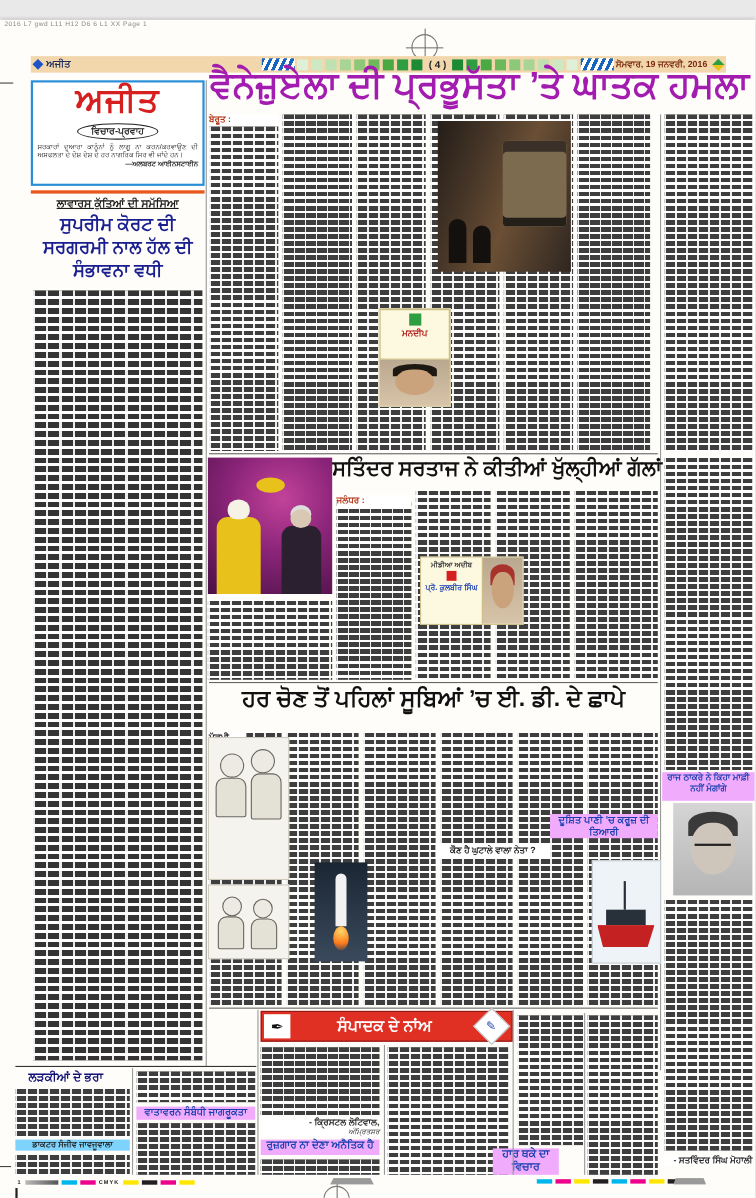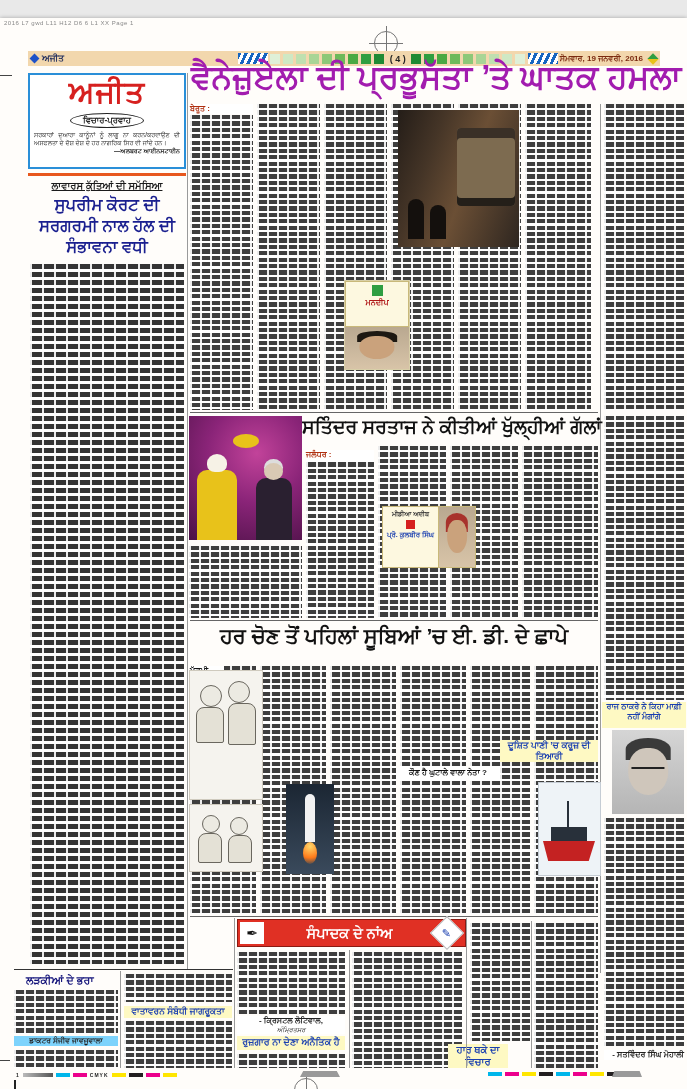--- a/index.html
+++ b/index.html
@@ -44,21 +44,21 @@
   .edhead{position:absolute;left:28px;top:176px;width:158px;text-align:center;
           font-size:16.5px;line-height:1.28;font-weight:bold;color:#1a1f8f;}
   
   .h1{position:absolute;left:190px;top:40px;width:492px;text-align:center;
       font-size:33px;font-weight:bold;color:#a21caf;white-space:nowrap;}
   .h2{position:absolute;left:302px;top:398px;width:296px;text-align:center;
       font-size:19px;font-weight:bold;color:#111;white-space:nowrap;}
   .h3{position:absolute;left:190px;top:606px;width:408px;text-align:center;
       font-size:21px;font-weight:bold;color:#111;white-space:nowrap;}
   .dateline{position:absolute;font-size:8px;font-weight:bold;color:#b03010;background:#fff;}
-  .bluehead{position:absolute;font-size:9px;font-weight:bold;color:#1a3fb0;background:#fef9c3;
+  .bluehead{position:absolute;font-size:9px;font-weight:bold;color:#1a3fb0;background:#f0abfc;
             text-align:center;line-height:1.2;}
   .boldq{position:absolute;font-size:8px;font-weight:bold;color:#111;background:#fff;text-align:center;}
   
   .photo1{position:absolute;left:398px;top:92px;width:121px;height:137px;
      background:linear-gradient(110deg,#241d18 0%,#453527 28%,#6b4f35 55%,#2e2620 100%);overflow:hidden;}
   .photo1 .bus{position:absolute;right:4px;top:18px;width:58px;height:78px;background:#7d6b50;
      border-radius:4px;box-shadow:inset 0 10px 0 #3a3027, inset 0 -8px 0 #241f19;}
   .photo1 .fig{position:absolute;width:16px;height:40px;background:#14100d;border-radius:8px 8px 0 0;bottom:8px;}
   .photo2{position:absolute;left:189px;top:398px;width:113px;height:124px;overflow:hidden;
      background:radial-gradient(circle at 60% 30%,#c2439a 0%,#8a2478 45%,#4a1145 100%);}
@@ -283,21 +283,21 @@
   <div class="hrule" style="left:190px;top:898px;width:408px;"></div>
   <div class="banner">
     <span class="icon1">✒</span>
     <span class="title">ਸੰਪਾਦਕ ਦੇ ਨਾਂਅ</span>
     <span class="icon2">
         <span>✎</span>
       </span>
   </div>
 
   <div class="g" style="left:237px;top:934px;width:108px;height:62px;"></div>
-  <div class="sig" style="left:237px;top:998px;width:108px;text-align:center;">
+  <div class="sig" style="left:237px;top:998px;width:108px;">
     <span>- ਕ੍ਰਿਸਟਲ ਲੋਟਿਵਾਲ,</span>
     <span class="sigplace">ਅੰਮ੍ਰਿਤਸਰ</span>
   </div>
   <div class="bluehead" style="left:237px;top:1018px;width:108px;height:14px;font-size:9.5px;">ਰੁਜ਼ਗਾਰ ਨਾ ਦੇਣਾ ਅਨੈਤਿਕ ਹੈ</div>
   <div class="g" style="left:237px;top:1036px;width:108px;height:14px;"></div>
   <div class="g" style="left:352px;top:934px;width:110px;height:116px;"></div>
   <div class="g" style="left:470px;top:905px;width:60px;height:118px;"></div>
   <div class="bluehead" style="left:448px;top:1026px;width:60px;height:24px;font-size:10px;font-family:Liberation Serif, serif;">ਹਾਰ ਥਕੇ ਦਾ ਵਿਚਾਰ</div>
   <div class="g" style="left:534px;top:905px;width:64px;height:145px;"></div>
 

